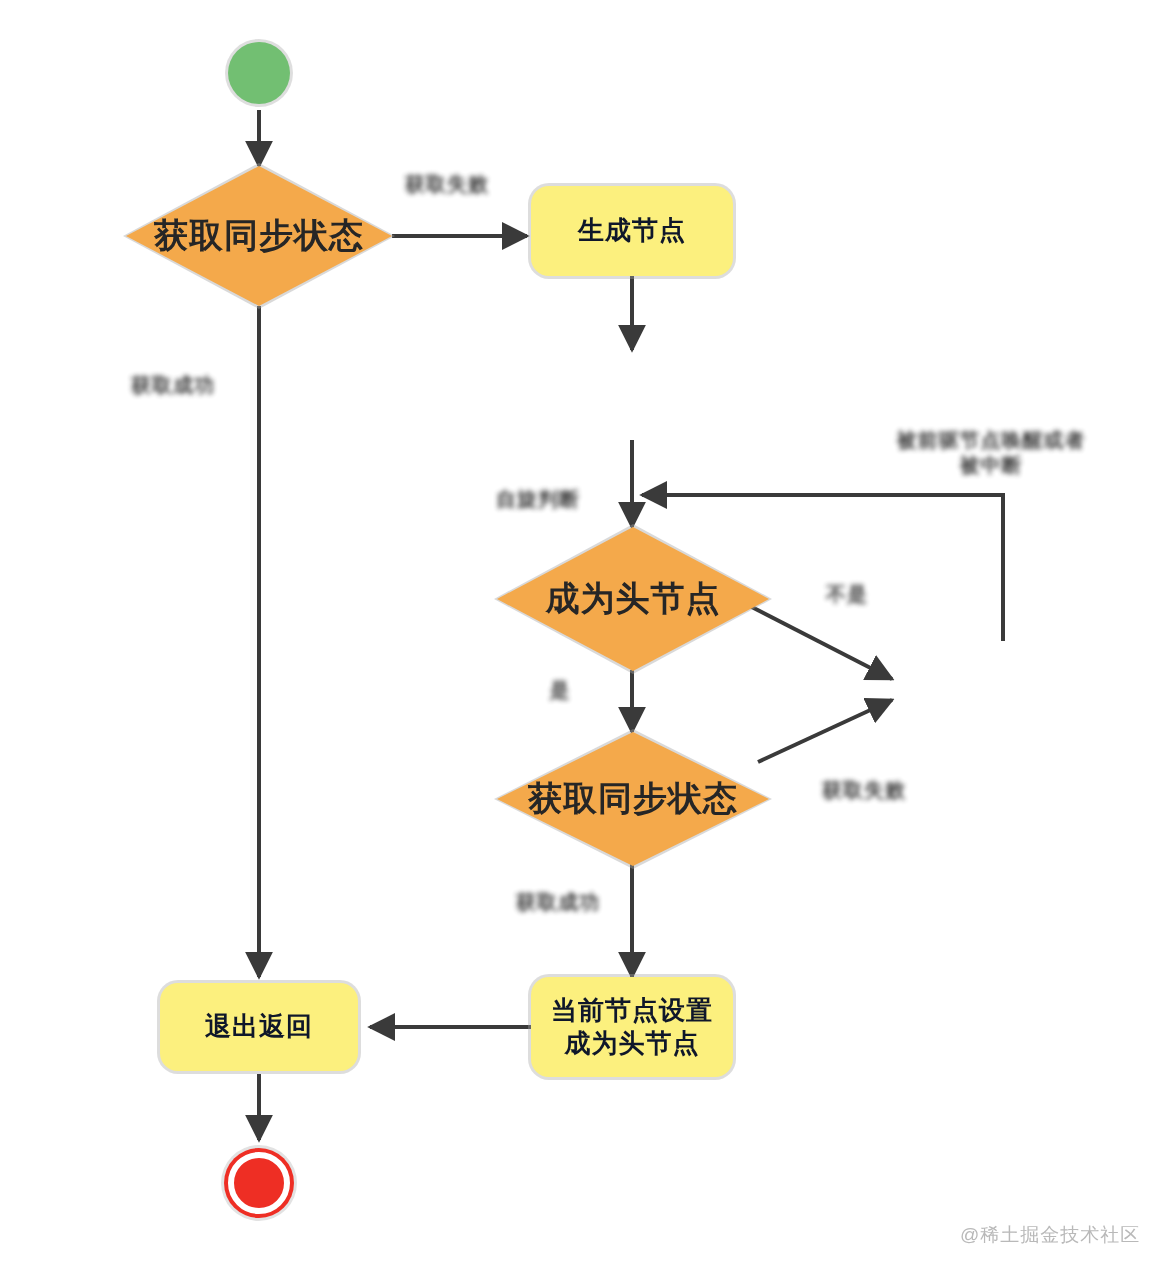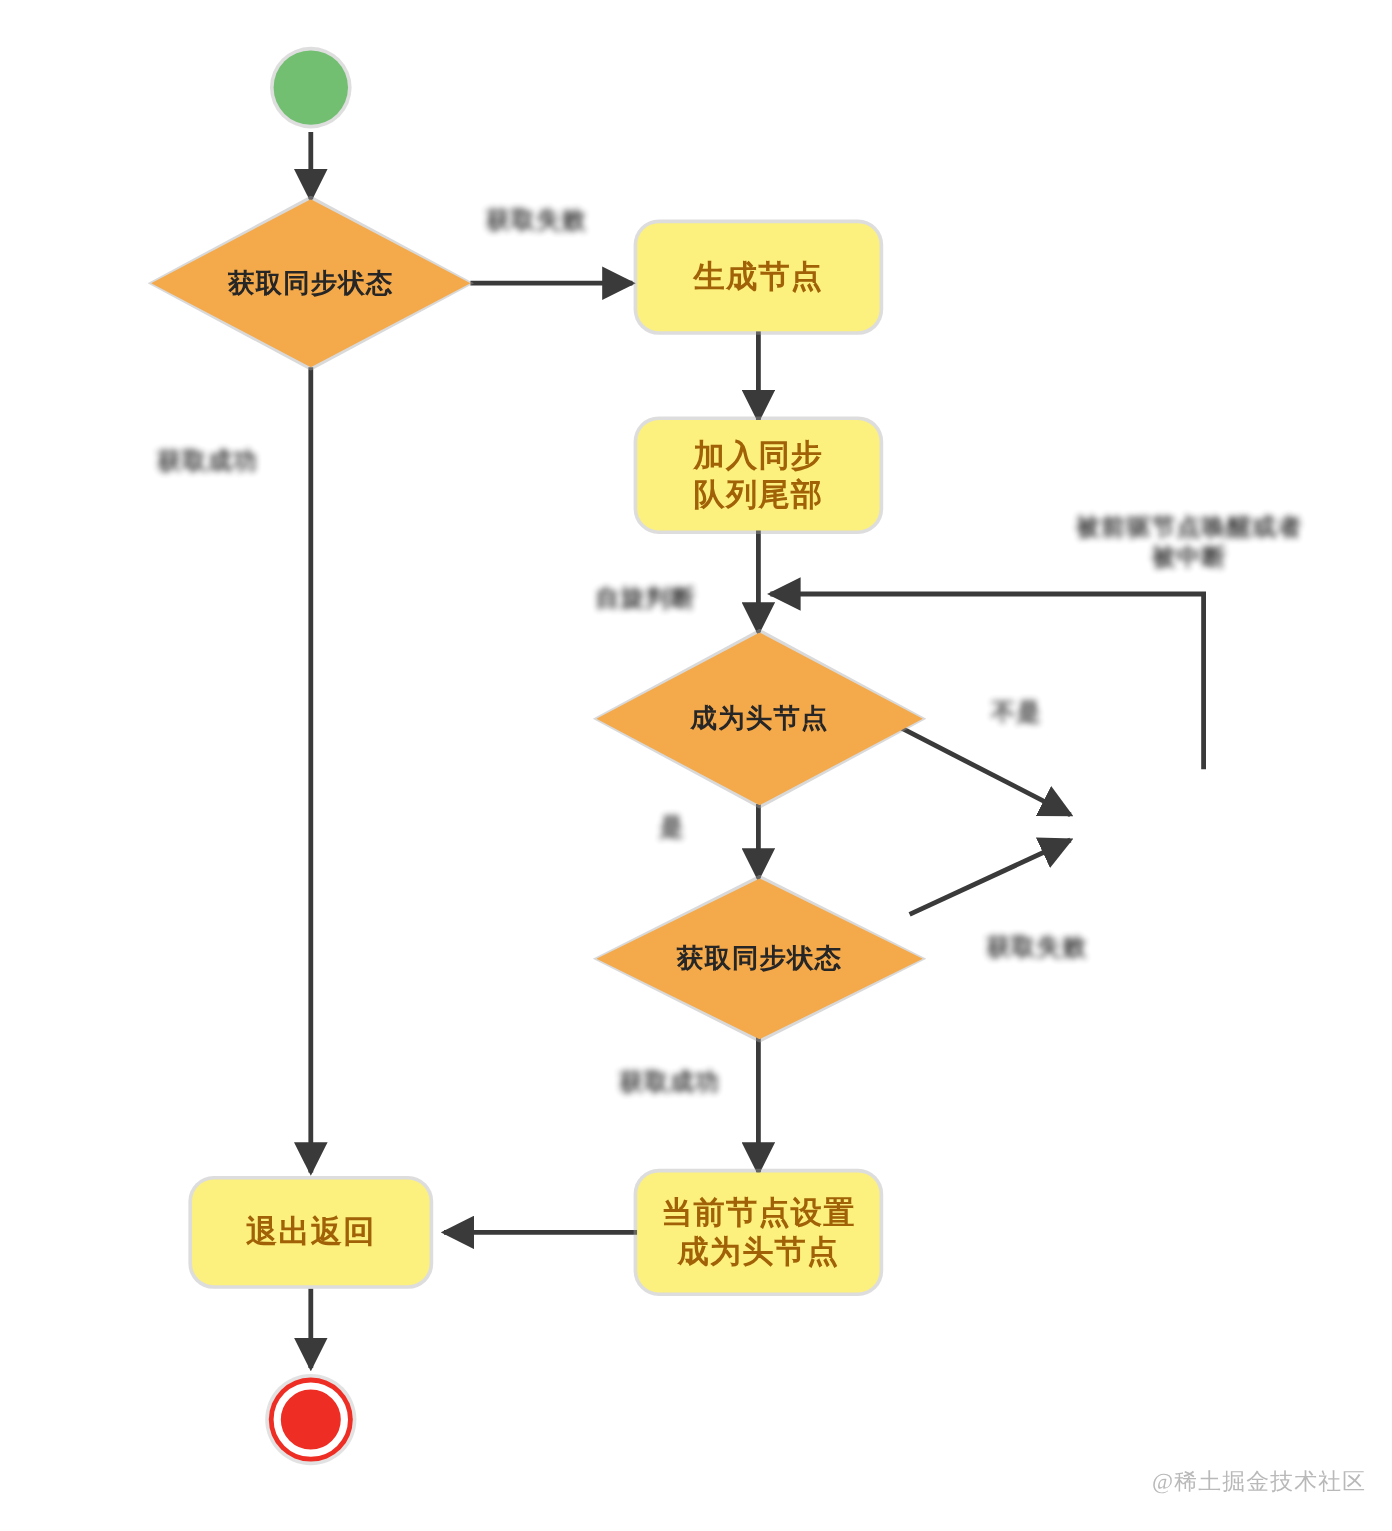--- a/index.html
+++ b/index.html
@@ -24,21 +24,21 @@
     width: 1160px;
     height: 1276px;
   }
   .node {
     position: absolute;
     box-sizing: border-box;
     display: flex;
     align-items: center;
     justify-content: center;
     text-align: center;
-    color: #a16207;
+    color: #0f172a;
     font-weight: bold;
     line-height: 1.28;
     white-space: pre-line;
   }
   .node-terminal-start {
     border-radius: 50%;
     background: #72bf72;
     box-shadow: 0 0 0 3px rgba(160,160,160,0.35);
   }
   .node-terminal-end {
@@ -79,21 +79,21 @@
   }
   .node-decision-label {
     position: absolute;
     left: 0;
     top: 0;
     width: 100%;
     height: 100%;
     display: flex;
     align-items: center;
     justify-content: center;
-    font-size: 22px;
+    font-size: 34px;
     font-weight: bold;
     color: #262626;
     letter-spacing: 1px;
   }
   .edge-label {
     position: absolute;
     color: #2e2e2e;
     font-size: 20px;
     font-weight: bold;
     white-space: pre-line;
@@ -103,21 +103,20 @@
     opacity: 0.92;
     letter-spacing: 1px;
   }
   .watermark {
     position: absolute;
     color: #b9b9b9;
     font-size: 19px;
     letter-spacing: 1px;
     white-space: nowrap;
     filter: blur(0.5px);
-    font-family: Liberation Serif, serif;
   }
 </style>
 </head>
 <body>
 
 <div id="canvas">
 
   <svg id="edges" viewBox="0 0 1160 1276" xmlns="http://www.w3.org/2000/svg">
     <defs>
       <marker id="arrow" viewBox="0 0 10 10" refX="9" refY="5" markerWidth="7" markerHeight="7" orient="auto-start-reverse">
@@ -145,24 +144,20 @@
   <div class="node-decision-wrap" style="left:126px; top:166px; width:266px; height:140px;">
     <div class="node-decision-shadow"></div>
     <div class="node-decision"></div>
     <div class="node-decision-label">获取同步状态</div>
   </div>
 
   <div class="node node-process" style="left:531px; top:186px; width:202px; height:90px;">
     <span>生成节点</span>
   </div>
 
-  <div class="node node-process" style="left:531px; top:350px; width:202px; height:92px;">
-    <span>加入同步
-队列尾部</span>
-  </div>
 
   <div class="node-decision-wrap" style="left:497px; top:527px; width:272px; height:144px;">
     <div class="node-decision-shadow"></div>
     <div class="node-decision"></div>
     <div class="node-decision-label">成为头节点</div>
   </div>
 
 
   <div class="node-decision-wrap" style="left:497px; top:732px; width:272px; height:134px;">
     <div class="node-decision-shadow"></div>

